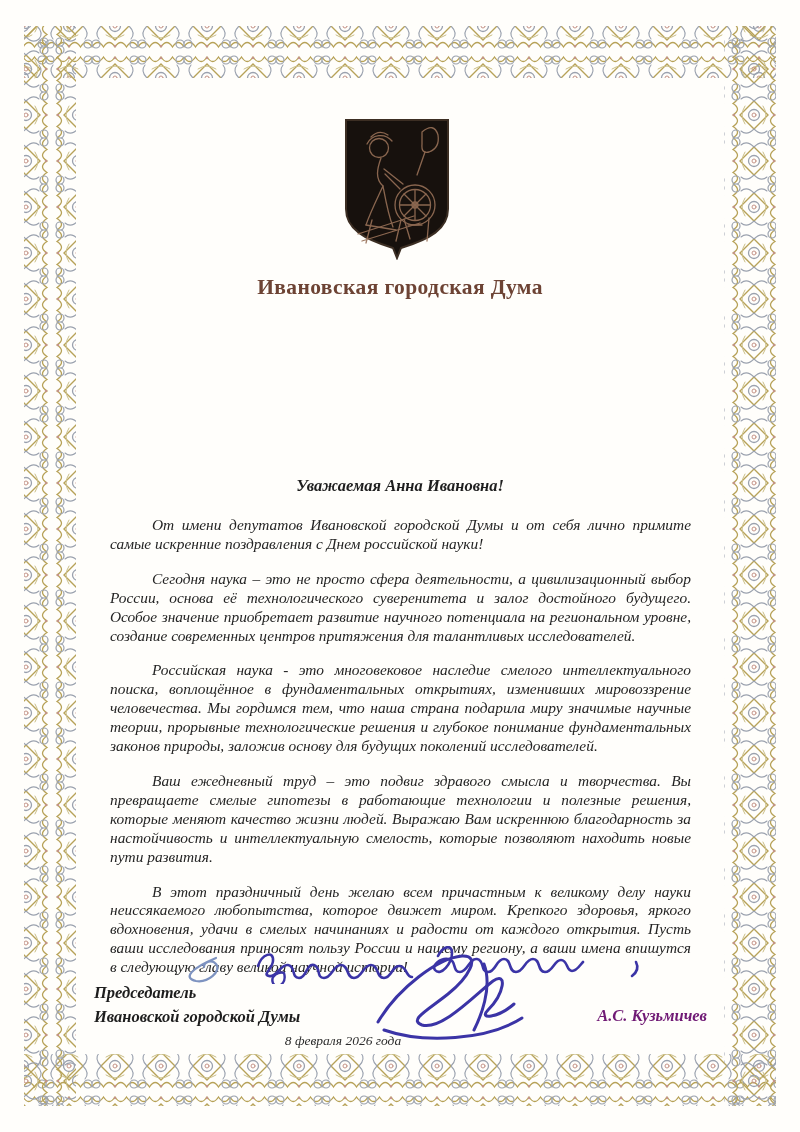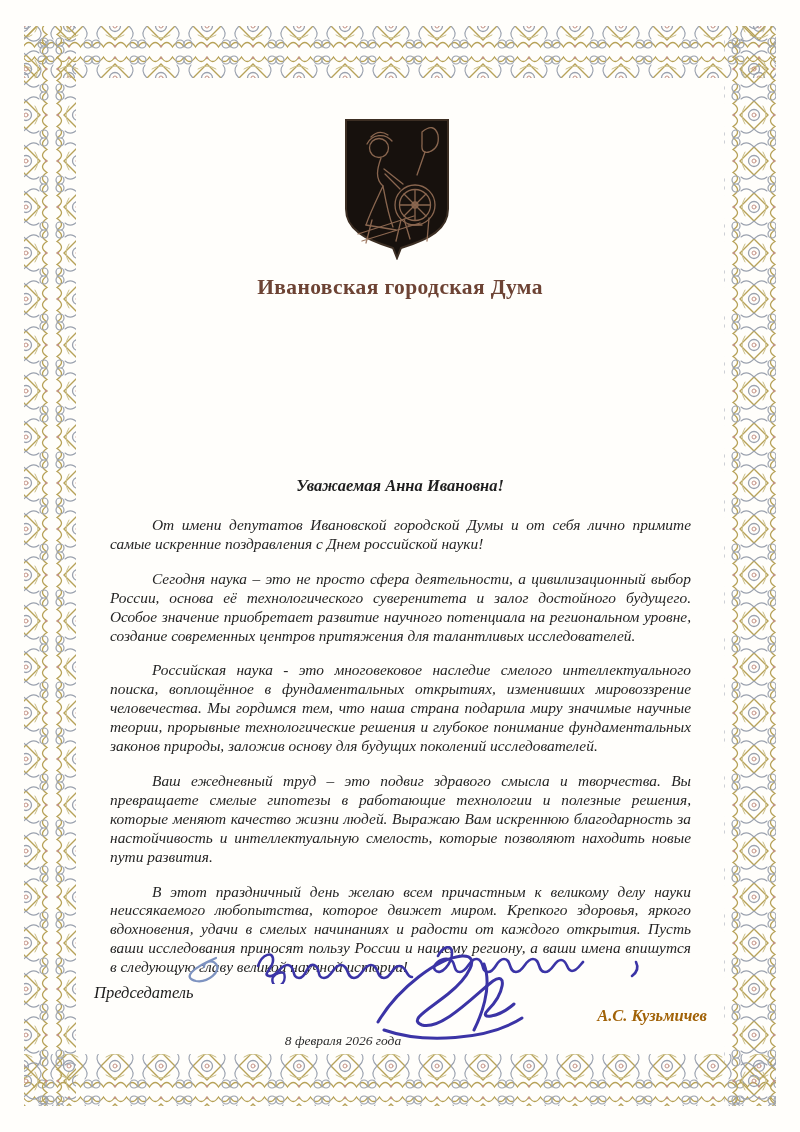--- a/index.html
+++ b/index.html
@@ -36,27 +36,27 @@
   .body-text{
     position:absolute;left:94px;top:500px;width:613px;
     font-style:italic;font-size:15.4px;line-height:18.9px;
     text-align:justify;color:#242424;
   }
   .body-text p{margin:16px;text-indent:42px;}
   .inscription{position:absolute;left:138px;top:916px;width:512px;height:68px;}
   .signature-scribble{position:absolute;left:366px;top:950px;width:178px;height:96px;}
   .sign-position{
     position:absolute;left:94px;top:981px;
-    font-weight:normal;font-style:italic;font-size:16.5px;line-height:24px;
+    font-weight:bold;font-style:italic;font-size:16.5px;line-height:24px;
     color:#1d1d1d;
   }
   .sign-name{
     position:absolute;right:93px;top:1006px;
     font-weight:bold;font-style:italic;font-size:16.5px;
-    color:#a16207;
+    color:#701a75;
   }
   .doc-date{
     position:absolute;left:0;top:1033px;width:686px;
     text-align:center;font-style:italic;font-size:13.5px;
     color:#2c2c2c;
   }
   .sr-only{
     position:absolute;width:1px;height:1px;overflow:hidden;
     clip:rect(0 0 0 0);white-space:nowrap;
   }
@@ -170,18 +170,19 @@
       <g fill="none" stroke="#3b34a6" stroke-width="3" stroke-linecap="round">
         <path d="M12,72 C32,38 72,8 96,6 C116,5 102,28 82,44 C62,60 42,70 56,75 C76,81 112,42 127,31 C142,21 138,44 122,60 C112,70 132,68 148,54"></path>
         <path d="M118,14 C127,38 114,68 108,80"></path>
         <path d="M18,80 C58,94 122,90 156,68"></path>
       </g>
     </svg>
   </div>
 
   <div class="sign-position">
     <div>Председатель</div>
+    <div>Ивановской городской Думы</div>
   </div>
   <div class="sign-name">А.С. Кузьмичев</div>
 
   <div class="doc-date">8 февраля 2026 года</div>
 
 </div>
 
 </body></html>

